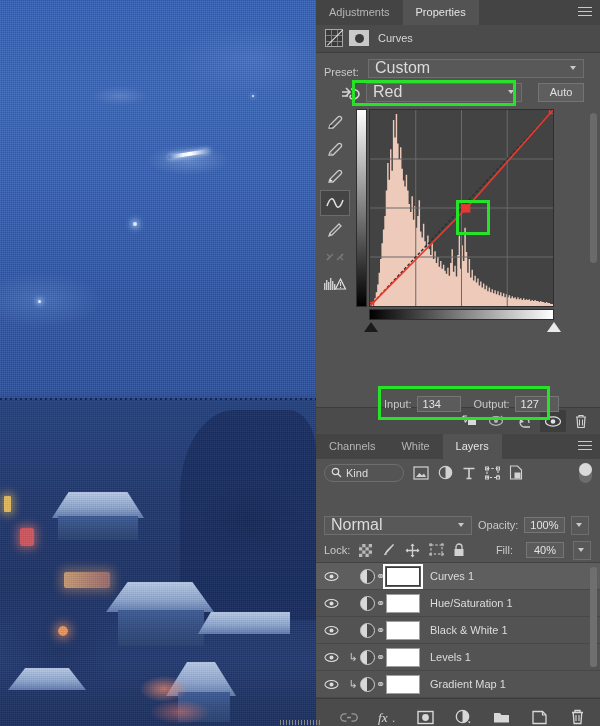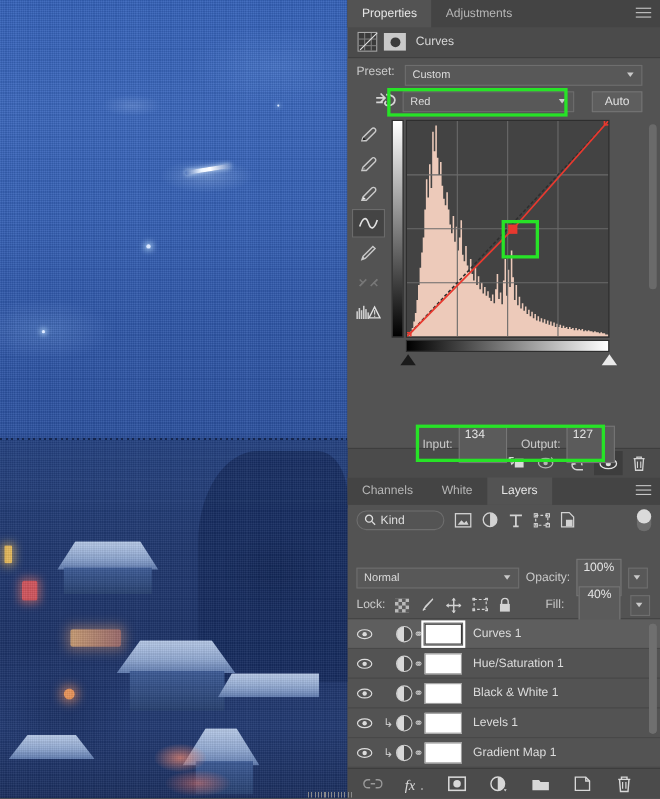--- a/index.html
+++ b/index.html
@@ -80,25 +80,25 @@
   .prop-head { height:29px; background:#4b4b4b; display:flex; align-items:center; padding-left:9px; border-bottom:1px solid #3d3d3d; }
   .adj-icon { width:18px; height:18px; border:1px solid #a8a8a8; background:#3a3a3a; position:relative; }
   .adj-icon .grid-l { position:absolute; background:#7d7d7d; }
   .adj-icon .diag { position:absolute; left:1px; top:15px; width:22px; height:1px; background:#e2e2e2; transform:rotate(-45deg); transform-origin:0 0; }
   .mask-chip { width:20px; height:16px; background:#c9c9c9; margin-left:6px; display:flex; align-items:center; justify-content:center; }
   .mask-chip .dot { width:9px; height:9px; border-radius:50%; background:#3b3b3b; }
   .prop-title { margin-left:9px; font-size:11px; color:#d6d6d6; }
 
   .prop-body { background:#535353; position:relative; height:375px; }
 
-  .row { display:flex; align-items:flex-start; }
+  .row { display:flex; align-items:flex-end; }
   .lbl { font-size:11px; color:#c9c9c9; }
   .select {
     background:#585858; border:1px solid #6e6e6e; height:19px; color:#dcdcdc;
-    display:flex; align-items:center; padding:0 6px; font-size:10px; position:relative; cursor:pointer;
+    display:flex; align-items:center; padding:0 6px; font-size:16px; position:relative; cursor:pointer;
   }
   .select .chev { position:absolute; right:6px; top:6px; width:7px; height:4px; }
   .select .chev:after {
     content:''; position:absolute; left:0; top:0; border-left:3.5px solid transparent;
     border-right:3.5px solid transparent; border-top:4px solid #c9c9c9;
   }
   .btn {
     background:#5e5e5e; border:1px solid #747474; height:19px; line-height:17px;
     color:#e0e0e0; font-size:11px; padding:0 9px; cursor:pointer; text-align:center;
   }
@@ -114,21 +114,21 @@
     background:linear-gradient(0deg,#000 0%,#fff 100%); border:1px solid #2e2e2e;
   }
   .graph { position:absolute; left:13px; top:0; width:185px; height:198px; background:#434343; border:1px solid #2e2e2e; }
   .grad-h {
     position:absolute; left:13px; top:200px; width:185px; height:11px;
     background:linear-gradient(90deg,#000 0%,#fff 100%); border:1px solid #2e2e2e;
   }
   .slider-tri { position:absolute; top:213px; width:0; height:0; border-left:7px solid transparent; border-right:7px solid transparent; cursor:pointer; }
 
   .io-bar { position:absolute; left:68px; top:338px; width:170px; height:26px; display:flex; align-items:center; }
-  .numbox { background:#5b5b5b; border:1px solid #767676; height:34px; line-height:15px; color:#e4e4e4; font-size:11px; padding:0 5px; min-width:44px; cursor:text; }
+  .numbox { background:#5b5b5b; border:1px solid #767676; height:16px; line-height:15px; color:#e4e4e4; font-size:11px; padding:0 5px; min-width:44px; cursor:text; }
 
   .prop-foot { height:28px; background:#4b4b4b; display:flex; align-items:center; justify-content:flex-end; padding-right:6px; border-top:1px solid #3c3c3c; }
   .foot-btn { width:26px; height:22px; display:flex; align-items:center; justify-content:center; cursor:pointer; margin-left:2px; }
   .foot-btn.on { background:#3d3d3d; }
 
   .layers { flex:1; background:#535353; display:flex; flex-direction:column; }
   .filt-row { height:27px; display:flex; align-items:center; padding:0 8px; gap:9px; }
   .pill { background:#545454; border:1px solid #6e6e6e; height:18px; width:80px; display:flex; align-items:center; border-radius:9px; padding:0 6px; font-size:11px; color:#dedede; cursor:pointer; position:relative; }
   .blend-row { height:26px; display:flex; align-items:center; padding:0 8px; gap:6px;margin-top:26px; }
   .lock-row { height:25px; display:flex; align-items:center; padding:0 8px; gap:9px; border-bottom:1px solid #434343; }
@@ -140,21 +140,21 @@
   .clip-arrow { width:14px; text-align:center; font-size:11px; color:#c9c9c9; }
   .adj-mini { width:15px; height:15px; border-radius:50%; background:linear-gradient(90deg,#d8d8d8 50%,#4a4a4a 50%); border:1px solid #cfcfcf; }
   .link-ico { width:11px; font-size:11px; color:#cfcfcf; text-align:center; }
   .lmask { width:34px; height:19px; background:#fff; border:1px solid #9e9e9e; }
   .lmask.act { outline:2px solid #fff; outline-offset:1px; border:1px solid #3a3a3a; }
   .lthumb { width:34px; height:19px; background:linear-gradient(135deg,#e9eef5,#b9c6d8 55%,#9fb0c6); border:1px solid #8f8f8f; position:relative; }
   .so-badge { position:absolute; right:-1px; bottom:-1px; width:12px; height:12px; background:#d8d8d8; border:1px solid #5a5a5a; }
   .lname { margin-left:10px; font-size:11px; color:#dcdcdc; }
   .lname.link { color:#cfe0ef; text-decoration:underline; }
 
-  .layers-foot { height:28px; background:#4b4b4b; display:flex; align-items:center; justify-content:flex-end; gap:20px; padding-right:24px; border-top:1px solid #3c3c3c; }
+  .layers-foot { height:28px; background:#4b4b4b; display:flex; align-items:flex-end; justify-content:flex-end; gap:20px; padding-right:14px; border-top:1px solid #3c3c3c; }
   .lfbtn { width:18px; height:18px; display:flex; align-items:center; justify-content:center; cursor:pointer; }
 
   .scrollbar { position:absolute; right:2px; top:4px; width:7px; border-radius:4px; background:#6f6f6f; cursor:pointer; }
   .grip { position:absolute; left:50%; bottom:1px; transform:translateX(-50%); width:40px; height:5px;
           background:repeating-linear-gradient(90deg,#8a8a8a 0 1px,transparent 1px 3px); }
   svg { display:block; }
 </style>
 </head>
 <body>
 
@@ -190,22 +190,22 @@
         <div class="warm" style="left:140px;top:276px;width:48px;height:26px;background:radial-gradient(rgba(255,140,110,.7),transparent 72%)"></div>
         <div class="warm" style="left:150px;top:300px;width:60px;height:24px;background:radial-gradient(rgba(255,120,100,.5),transparent 72%)"></div>
         <div class="v-noise"></div>
       </div>
     </div>
   </div>
 
   <div class="panels">
 
     <div class="tabbar">
+      <div class="tab">Adjustments</div>
       <div class="tab active">Properties</div>
-      <div class="tab">Adjustments</div>
       <div class="tab-menu">
           <i></i>
           <i></i>
           <i></i>
         </div>
     </div>
 
     <div class="prop-head">
       <div class="adj-icon">
         <div class="grid-l" style="left:5px;top:0;width:1px;height:16px"></div>

